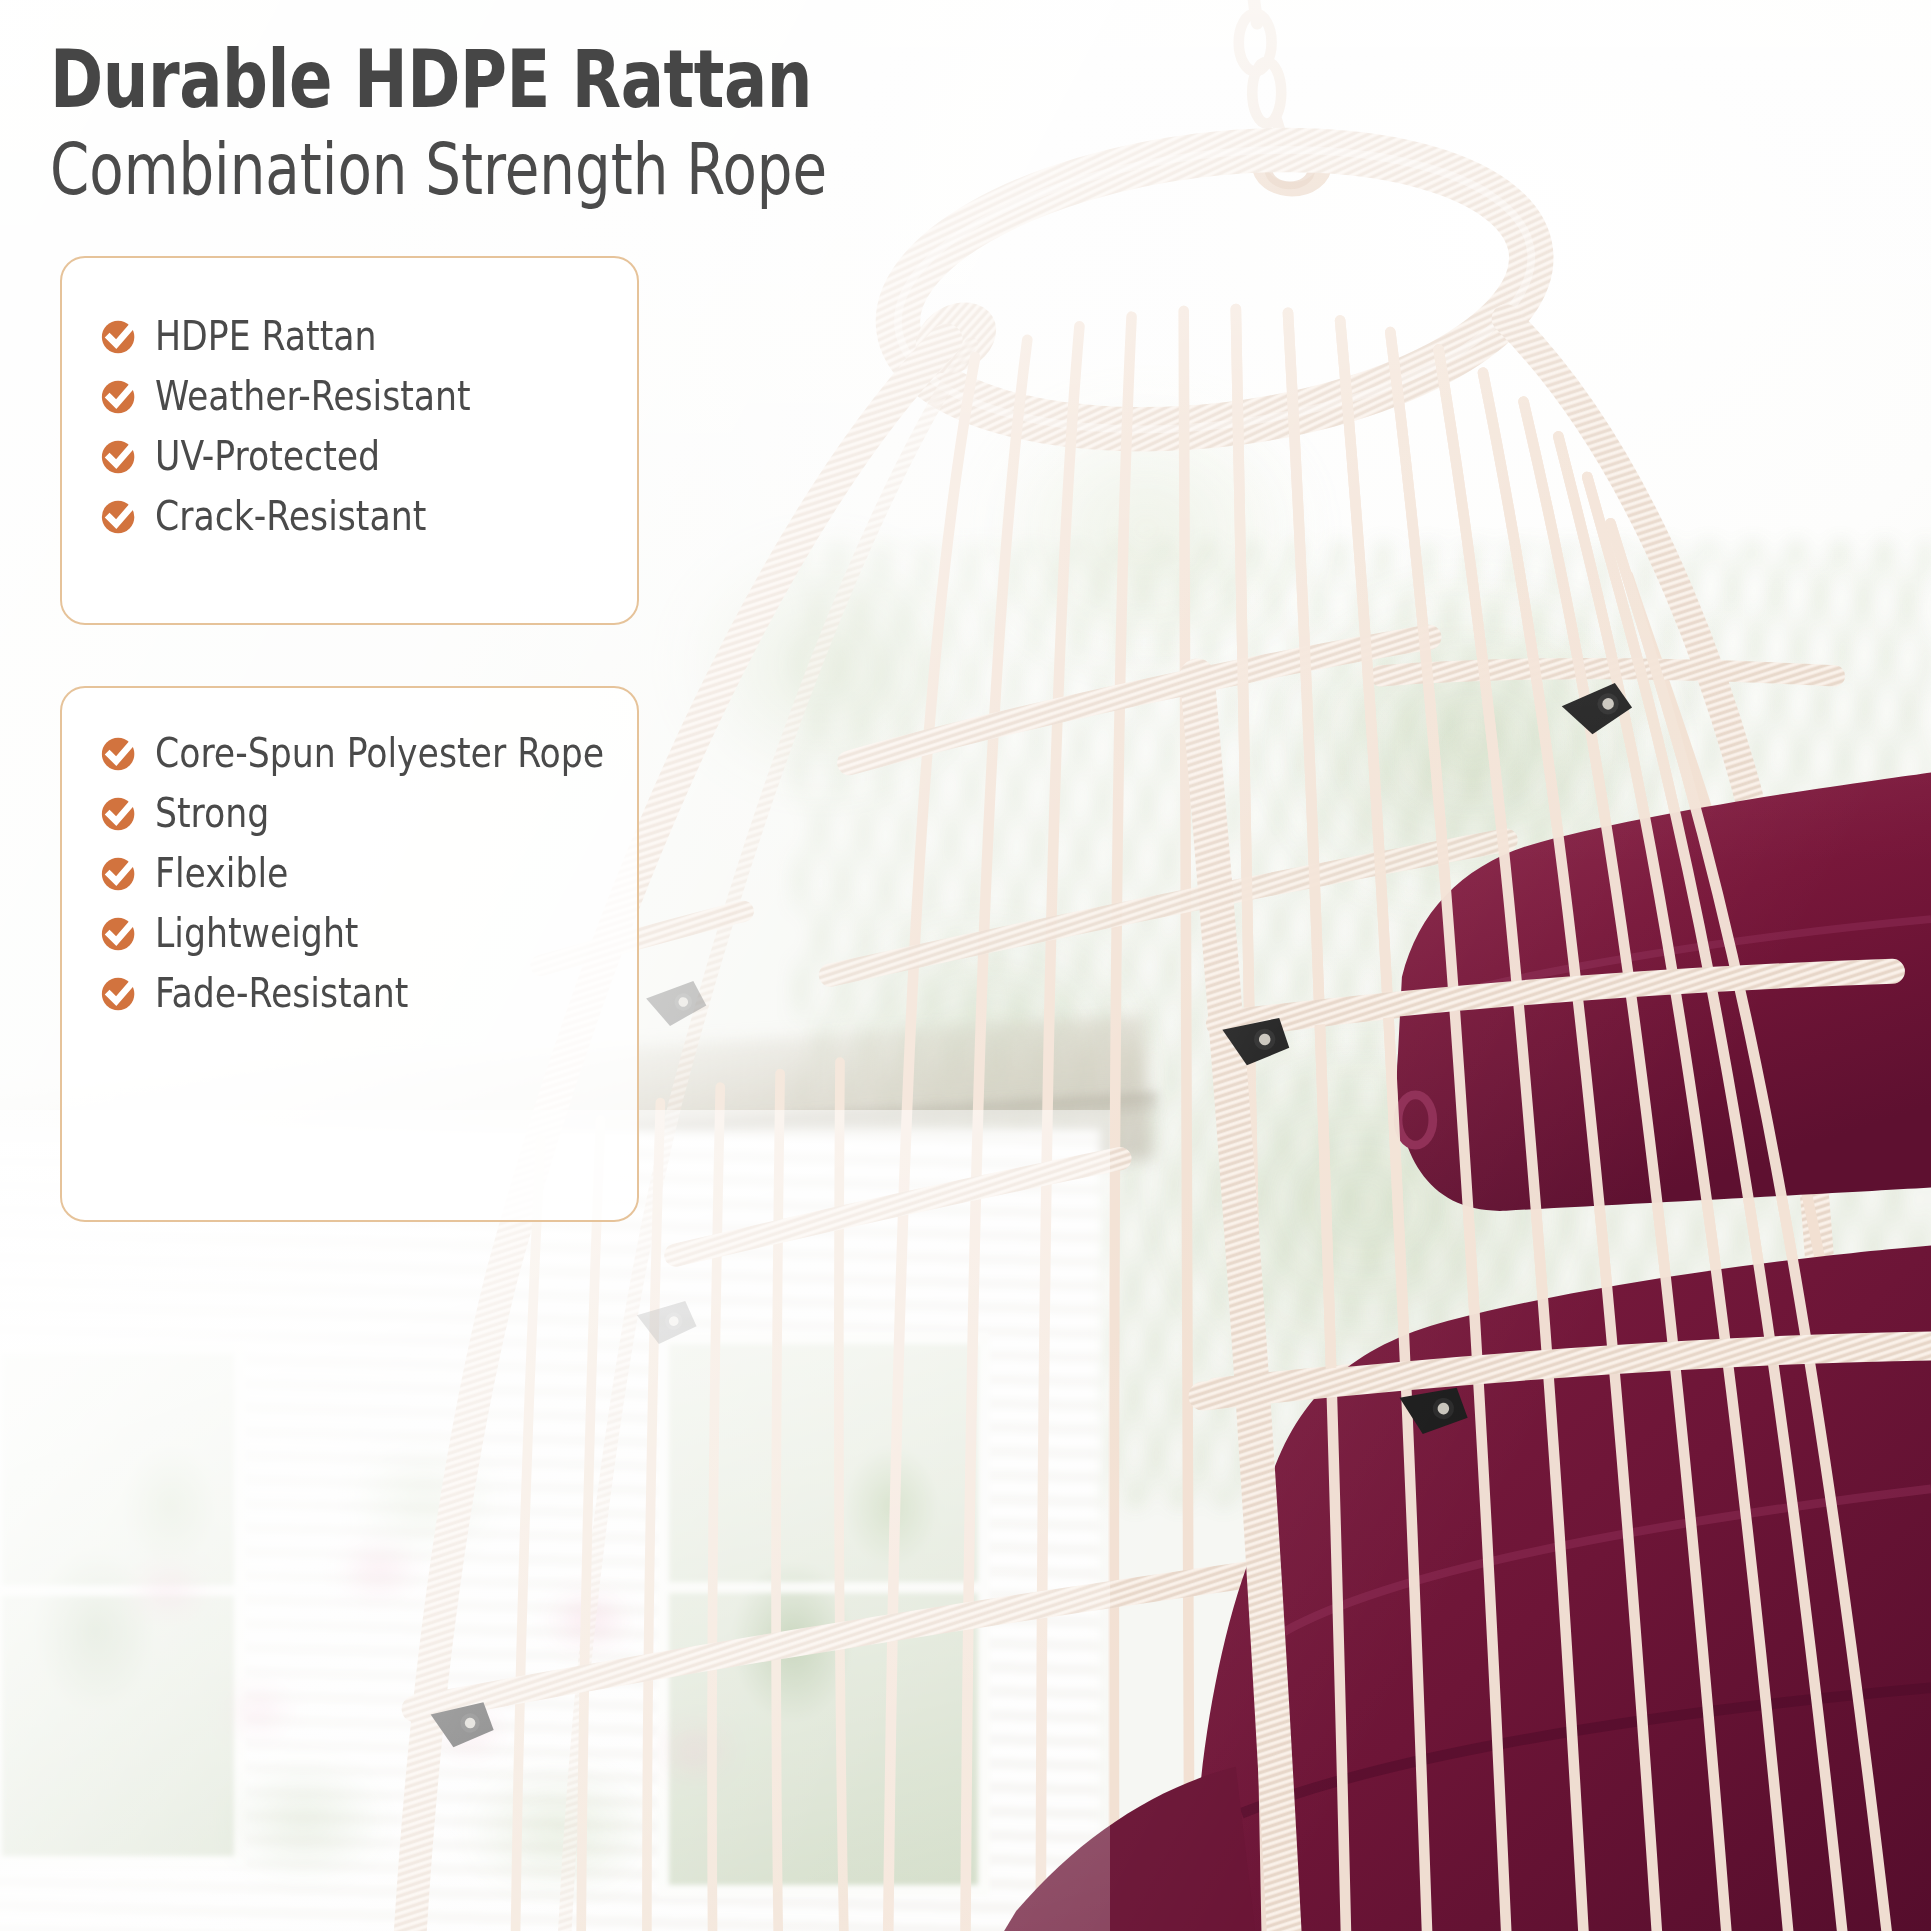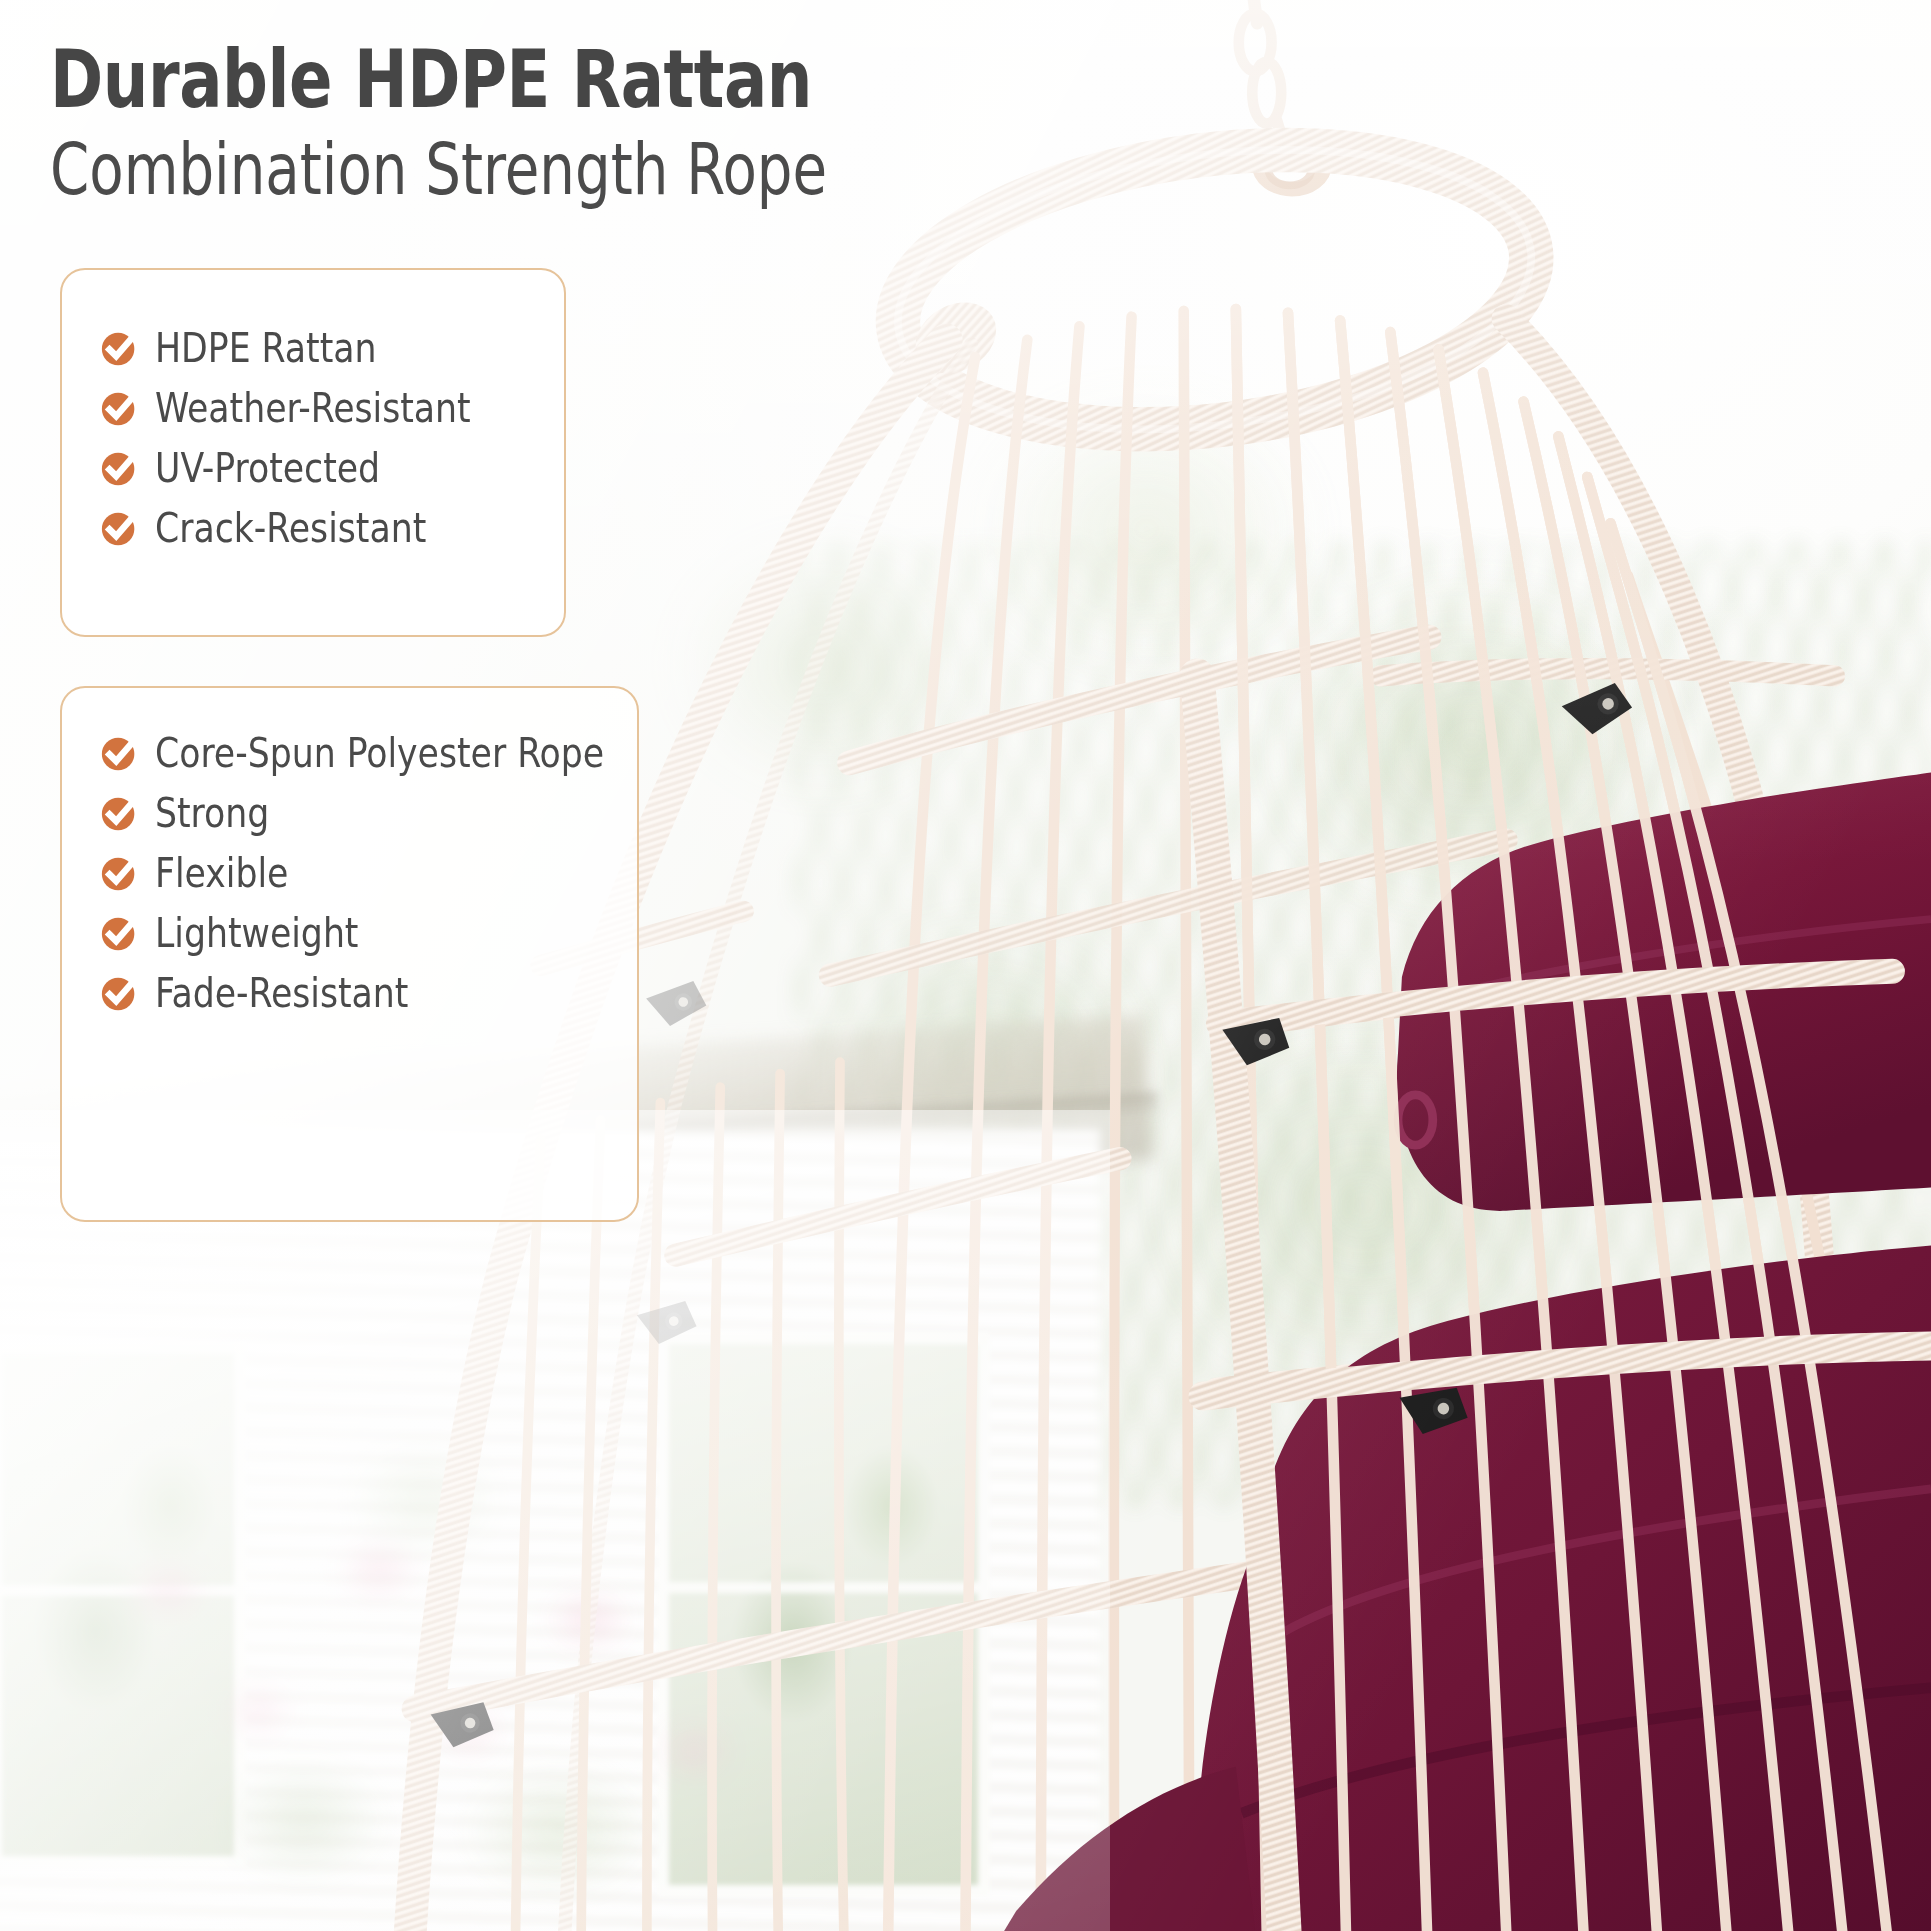--- a/index.html
+++ b/index.html
@@ -99,21 +99,21 @@
   .h2{
     font-family:"DejaVu Sans Condensed","Liberation Sans Narrow","Liberation Sans", sans-serif;
     font-weight:400;font-size:71px;line-height:1.08;color:#4b4b4b;
     margin-top:11.6px;white-space:nowrap;
     transform:scaleX(.88);transform-origin:left center;}
 
   .card{position:absolute;
     background:rgba(255,255,255,.80);
     border:2.9px solid #e6c39a;border-radius:25px;
     box-sizing:border-box;}
-  #card1{left:60px;top:268px;width:506px;height:369px;text-align:right;}
+  #card1{left:60px;top:256px;width:579px;height:369px;text-align:right;}
   #card2{left:60px;top:686px;width:579px;height:536px;}
 
   .list{position:absolute;left:37px;right:19.3px;top:48px;}
   #card2 .list{top:35px;}
   .row{display:flex;align-items:center;height:60px;}
   .chk{position:relative;width:42px;height:42px;flex:0 0 42px;margin-right:13.5px;}
   .chk svg{display:block;}
   .lbl{
     font-family:"DejaVu Sans Condensed","Liberation Sans Narrow","Liberation Sans", sans-serif;
     font-size:41px;color:#4a4a4a;font-weight:400;white-space:nowrap;

